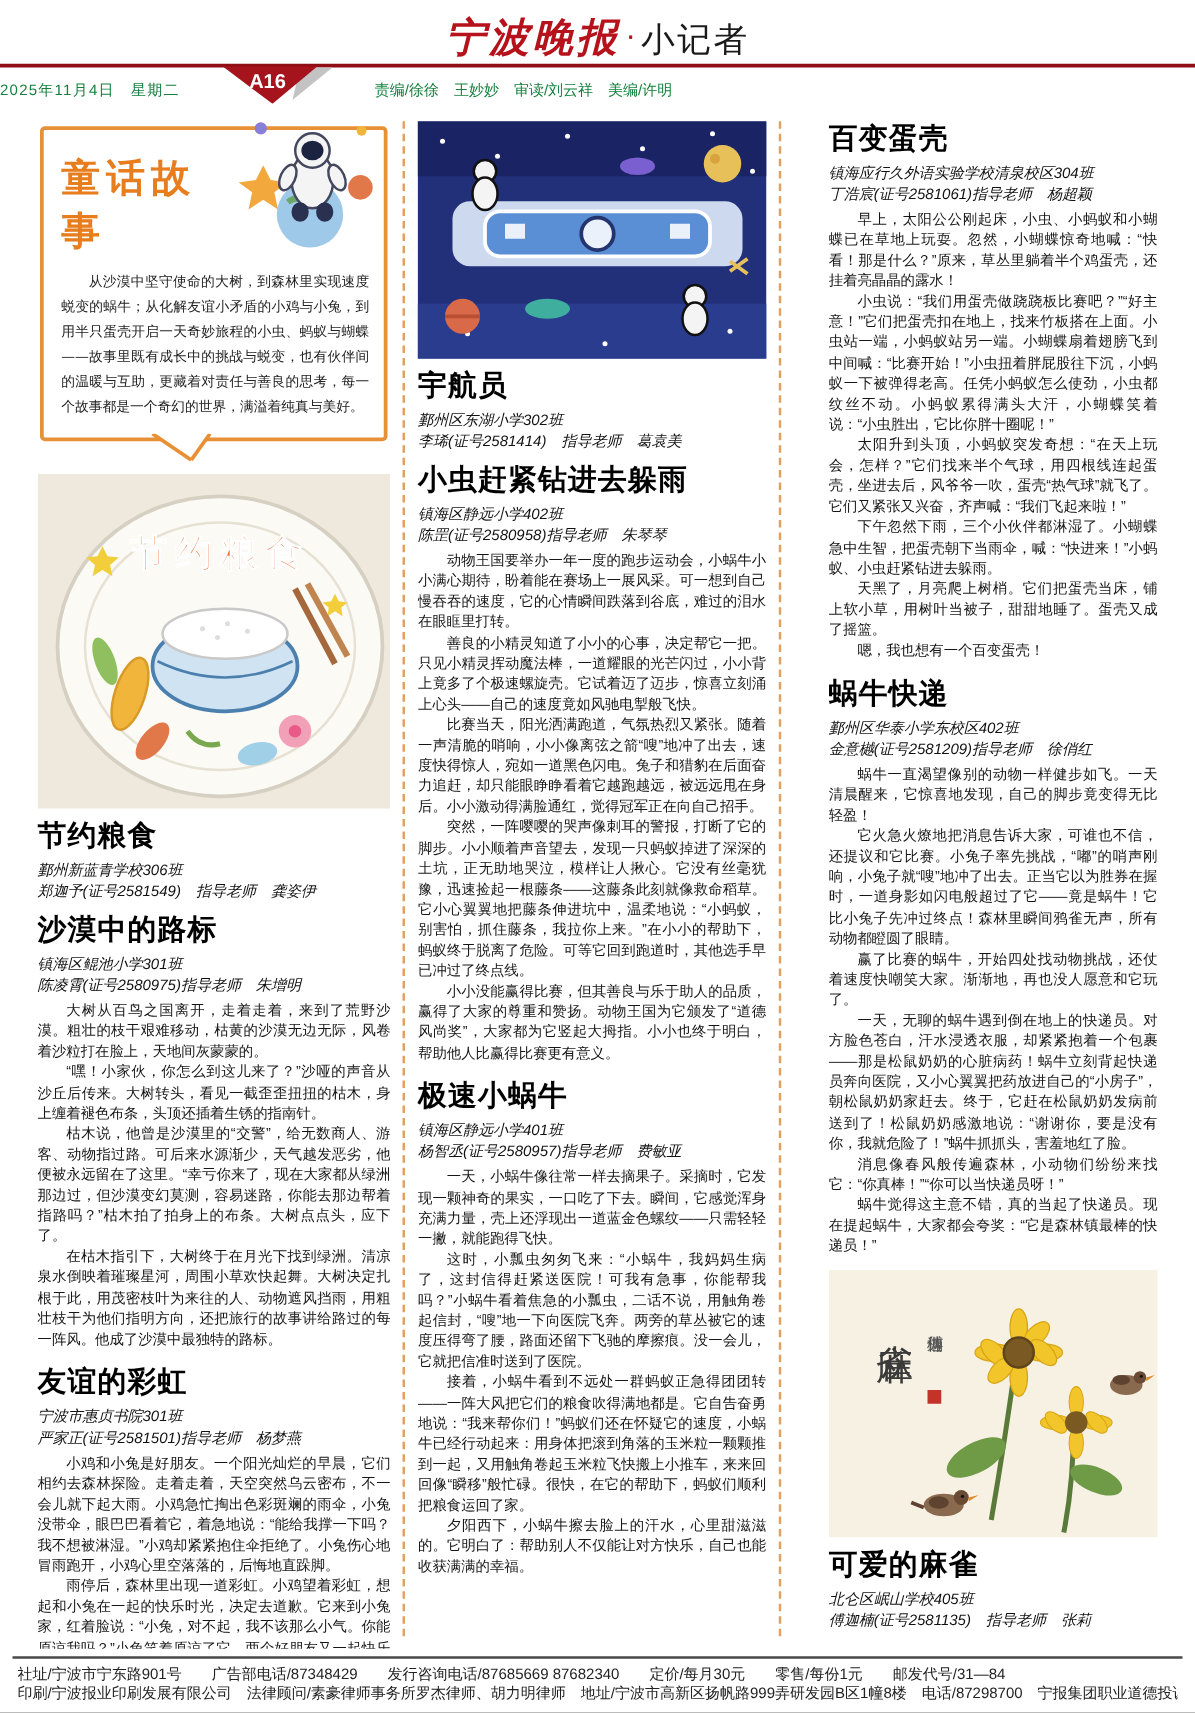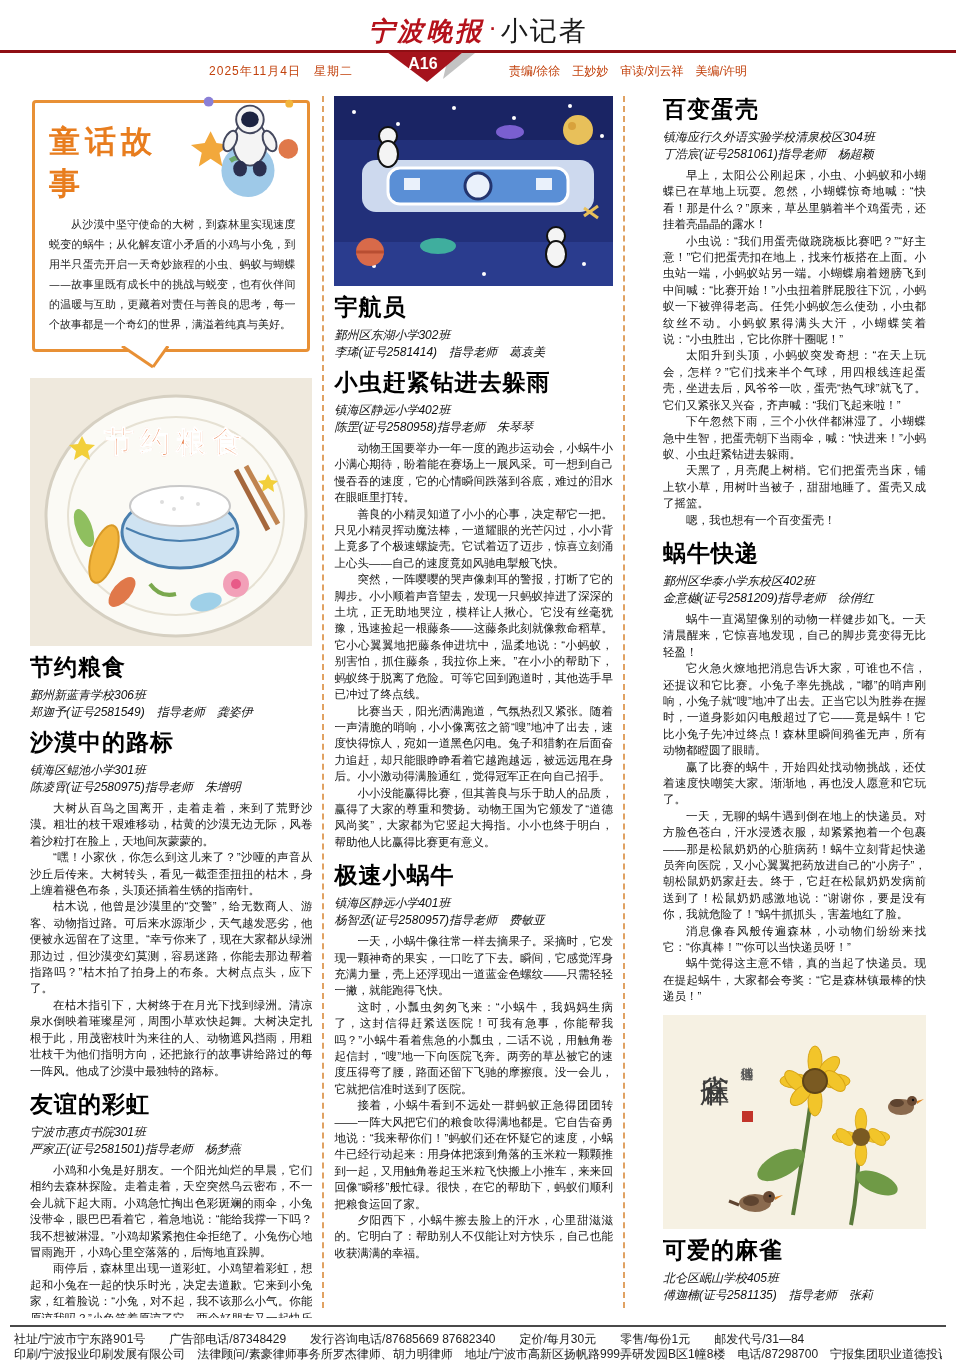--- a/index.html
+++ b/index.html
@@ -1,26 +1,26 @@
 <!DOCTYPE html>
 <html><head>
 <meta charset="utf-8">
 <style>
   html,body{margin:0;padding:0;background:#888;}
   .page{width:956px;height:1370px;background:#ffffff;position:relative;margin:0 auto;
         font-family:"Liberation Sans",sans-serif;color:#111;overflow:hidden;}
   
   .masthead{text-align:center;padding-top:14px;line-height:1;}
   .logo{color:#b5121b;font-family:"DejaVu Serif",serif;font-style:italic;font-weight:bold;
-        font-size:26px;letter-spacing:3px;}
+        font-size:32px;letter-spacing:3px;}
   .logo-dot{color:#b5121b;font-size:26px;vertical-align:4px;margin:0 4px;}
   .section-name{font-size:27px;color:#1a1a1a;letter-spacing:2px;font-weight:500;}
   .rule{height:3px;background:#8f0f14;margin-top:5px;}
-  .dateline{display:flex;justify-content:center;align-items:center;gap:34px;
-            font-size:12px;color:#c2410c;padding:3px 0 2px;height:30px;}
+  .dateline{display:flex;justify-content:flex-start;align-items:center;gap:34px;
+            font-size:12px;color:#15803d;padding:3px 0 2px;height:30px;}
   .date-text{letter-spacing:1px;}
   .badge{position:relative;top:-3px;}
   
   .columns{display:flex;align-items:stretch;padding:0 30px;margin-top:4px;height:1226px;overflow:hidden;}
   .col{overflow:hidden;}
   .col-left{width:292px;}
   .col-mid{width:288px;}
   .col-right{width:272px;margin-left:28px;}
   .vsep{width:0;border-left:2px dashed #e0a263;margin:4px 10px 10px 10px;}
   
@@ -191,22 +191,22 @@
         <div class="art-byline">李琋(证号2581414)　指导老师　葛袁美</div>
       </div>
 
       <article>
         <div class="art-title">小虫赶紧钻进去躲雨</div>
         <div class="art-school">镇海区静远小学402班</div>
         <div class="art-byline">陈罡(证号2580958)指导老师　朱琴琴</div>
         <div class="art-body">
           <p>动物王国要举办一年一度的跑步运动会，小蜗牛小小满心期待，盼着能在赛场上一展风采。可一想到自己慢吞吞的速度，它的心情瞬间跌落到谷底，难过的泪水在眼眶里打转。</p>
           <p>善良的小精灵知道了小小的心事，决定帮它一把。只见小精灵挥动魔法棒，一道耀眼的光芒闪过，小小背上竟多了个极速螺旋壳。它试着迈了迈步，惊喜立刻涌上心头——自己的速度竟如风驰电掣般飞快。</p>
+          <p>比赛当天，阳光洒满跑道，气氛热烈又紧张。随着一声清脆的哨响，小小像离弦之箭“嗖”地冲了出去，速度快得惊人，宛如一道黑色闪电。兔子和猎豹在后面奋力追赶，却只能眼睁睁看着它越跑越远，被远远甩在身后。小小激动得满脸通红，觉得冠军正在向自己招手。</p>
           <p>突然，一阵嘤嘤的哭声像刺耳的警报，打断了它的脚步。小小顺着声音望去，发现一只蚂蚁掉进了深深的土坑，正无助地哭泣，模样让人揪心。它没有丝毫犹豫，迅速捡起一根藤条——这藤条此刻就像救命稻草。它小心翼翼地把藤条伸进坑中，温柔地说：“小蚂蚁，别害怕，抓住藤条，我拉你上来。”在小小的帮助下，蚂蚁终于脱离了危险。可等它回到跑道时，其他选手早已冲过了终点线。</p>
-          <p>比赛当天，阳光洒满跑道，气氛热烈又紧张。随着一声清脆的哨响，小小像离弦之箭“嗖”地冲了出去，速度快得惊人，宛如一道黑色闪电。兔子和猎豹在后面奋力追赶，却只能眼睁睁看着它越跑越远，被远远甩在身后。小小激动得满脸通红，觉得冠军正在向自己招手。</p>
           <p>小小没能赢得比赛，但其善良与乐于助人的品质，赢得了大家的尊重和赞扬。动物王国为它颁发了“道德风尚奖”，大家都为它竖起大拇指。小小也终于明白，帮助他人比赢得比赛更有意义。</p>
         </div>
       </article>
 
       <article>
         <div class="art-title">极速小蜗牛</div>
         <div class="art-school">镇海区静远小学401班</div>
         <div class="art-byline">杨智丞(证号2580957)指导老师　费敏亚</div>
         <div class="art-body">
           <p>一天，小蜗牛像往常一样去摘果子。采摘时，它发现一颗神奇的果实，一口吃了下去。瞬间，它感觉浑身充满力量，壳上还浮现出一道蓝金色螺纹——只需轻轻一撇，就能跑得飞快。</p>

